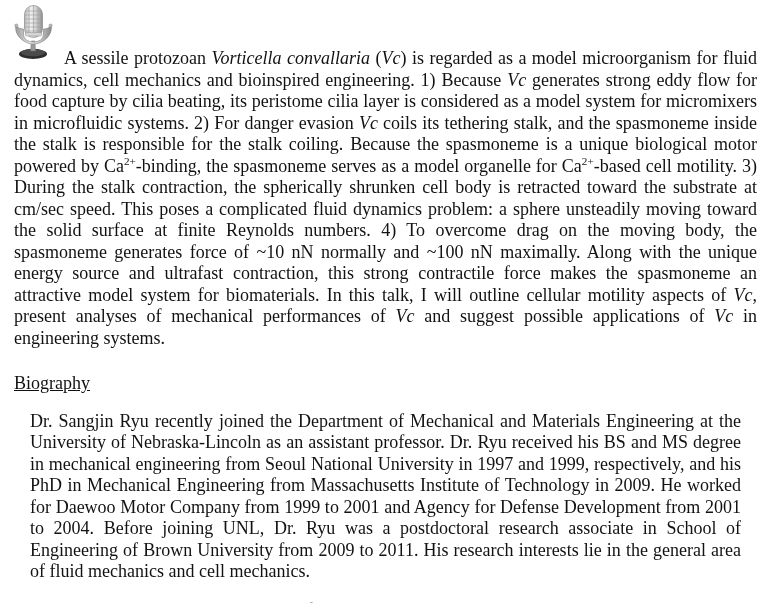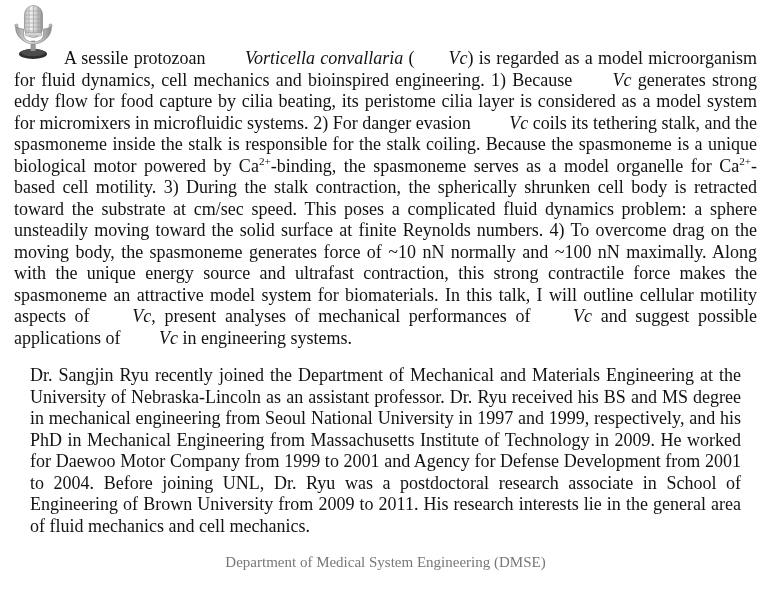--- a/index.html
+++ b/index.html
@@ -42,21 +42,21 @@
   }
   p.bio-head span {
     text-decoration: underline;
   }
   p.bio {
     margin: 16px;
     font-size: 18px;
     line-height: 21.5px;
     text-align: justify;
   }
-  .it { font-style: italic; margin-left: 34px; }
+  .it { font-style: italic; }
   sup.sp {
     font-size: 0.62em;
     line-height: 0;
     vertical-align: super;
   }
   .footer {
     margin-top: 7px;
     text-align: center;
     font-size: 15px;
     line-height: 19px;
@@ -105,18 +105,19 @@
         <line x1="11.6" y1="19" x2="29.4" y2="19"></line>
         <line x1="11.6" y1="23" x2="29.4" y2="23"></line>
         <line x1="12" y1="27" x2="29" y2="27"></line>
       </g>
       <rect x="12.2" y="28.5" width="16.6" height="3.6" rx="1.8" fill="#d4d4d4" stroke="#8a8a8a" stroke-width="0.5"></rect>
     </svg>
   </span>
 
   <p class="abstract"><span>A sessile protozoan </span><span class="it">Vorticella convallaria</span><span> (</span><span class="it">Vc</span><span>) is regarded as a model microorganism for fluid dynamics, cell mechanics and bioinspired engineering. 1) Because </span><span class="it">Vc</span><span> generates strong eddy flow for food capture by cilia beating, its peristome cilia layer is considered as a model system for micromixers in microfluidic systems. 2) For danger evasion </span><span class="it">Vc</span><span> coils its tethering stalk, and the spasmoneme inside the stalk is responsible for the stalk coiling. Because the spasmoneme is a unique biological motor powered by Ca</span><sup class="sp">2+</sup><span>-binding, the spasmoneme serves as a model organelle for Ca</span><sup class="sp">2+</sup><span>-based cell motility. 3) During the stalk contraction, the spherically shrunken cell body is retracted toward the substrate at cm/sec speed. This poses a complicated fluid dynamics problem: a sphere unsteadily moving toward the solid surface at finite Reynolds numbers. 4) To overcome drag on the moving body, the spasmoneme generates force of ~10 nN normally and ~100 nN maximally. Along with the unique energy source and ultrafast contraction, this strong contractile force makes the spasmoneme an attractive model system for biomaterials. In this talk, I will outline cellular motility aspects of </span><span class="it">Vc</span><span>, present analyses of mechanical performances of </span><span class="it">Vc</span><span> and suggest possible applications of </span><span class="it">Vc</span><span> in engineering systems.</span></p>
 
+  <p class="bio-head"><span>Biography</span></p>
 
   <p class="bio">Dr. Sangjin Ryu recently joined the Department of Mechanical and Materials Engineering at the University of Nebraska-Lincoln as an assistant professor. Dr. Ryu received his BS and MS degree in mechanical engineering from Seoul National University in 1997 and 1999, respectively, and his PhD in Mechanical Engineering from Massachusetts Institute of Technology in 2009. He worked for Daewoo Motor Company from 1999 to 2001 and Agency for Defense Development from 2001 to 2004. Before joining UNL, Dr. Ryu was a postdoctoral research associate in School of Engineering of Brown University from 2009 to 2011. His research interests lie in the general area of fluid mechanics and cell mechanics.</p>
 
   <div class="footer">Department of Medical System Engineering (DMSE)</div>
 
 </div>
 
 </body></html>

